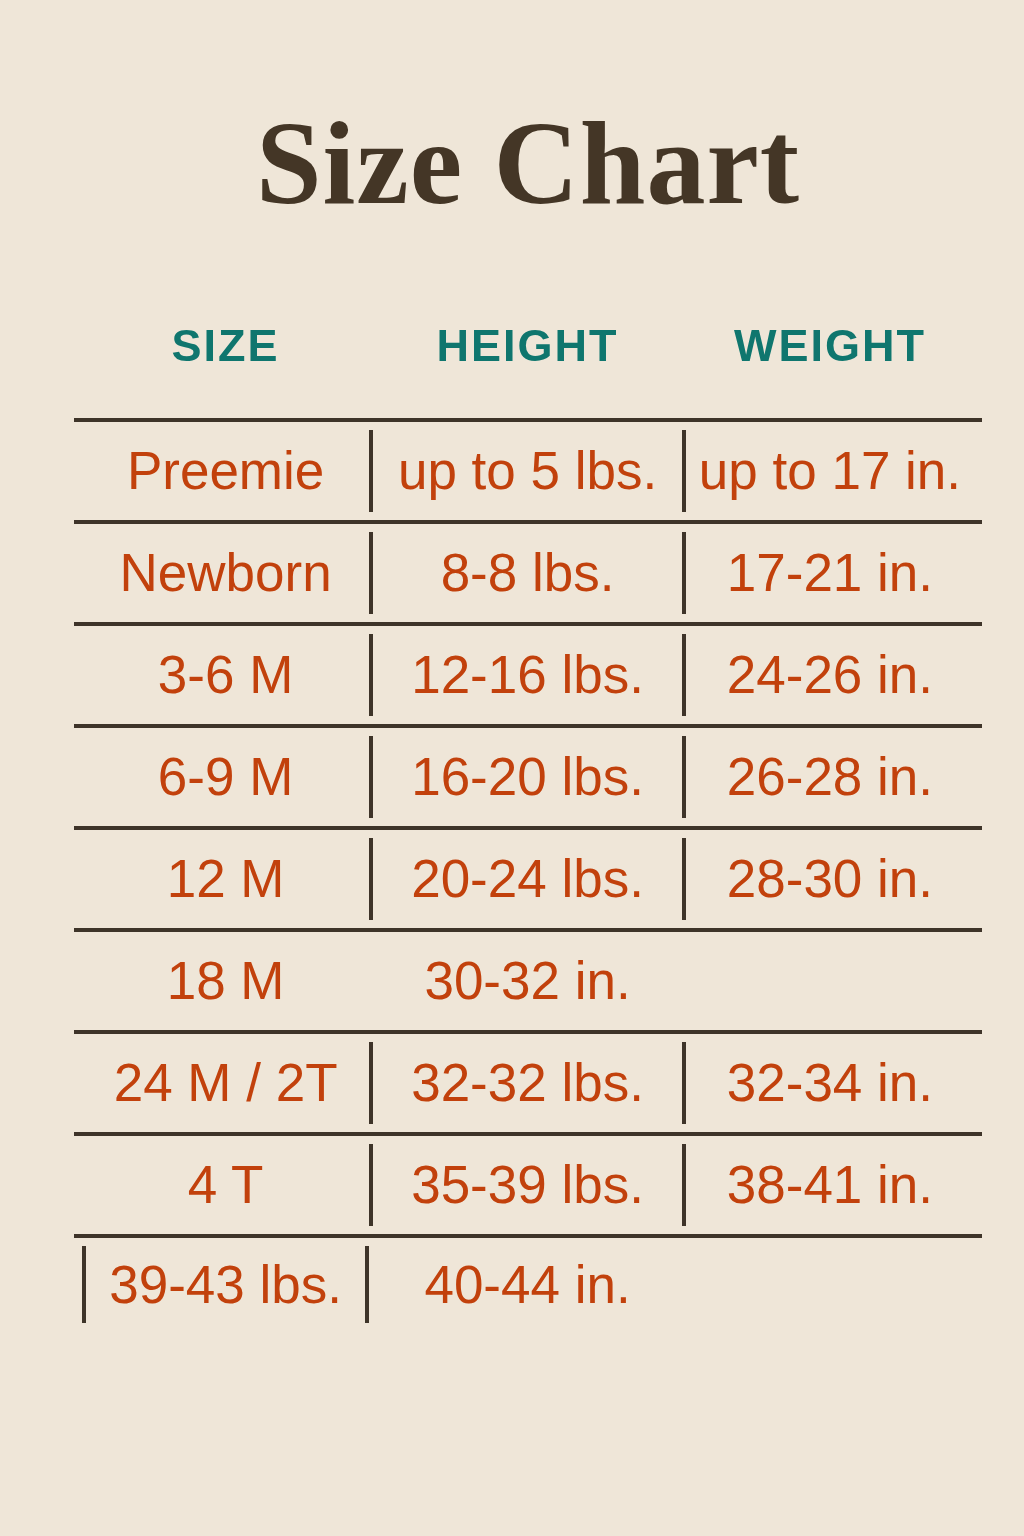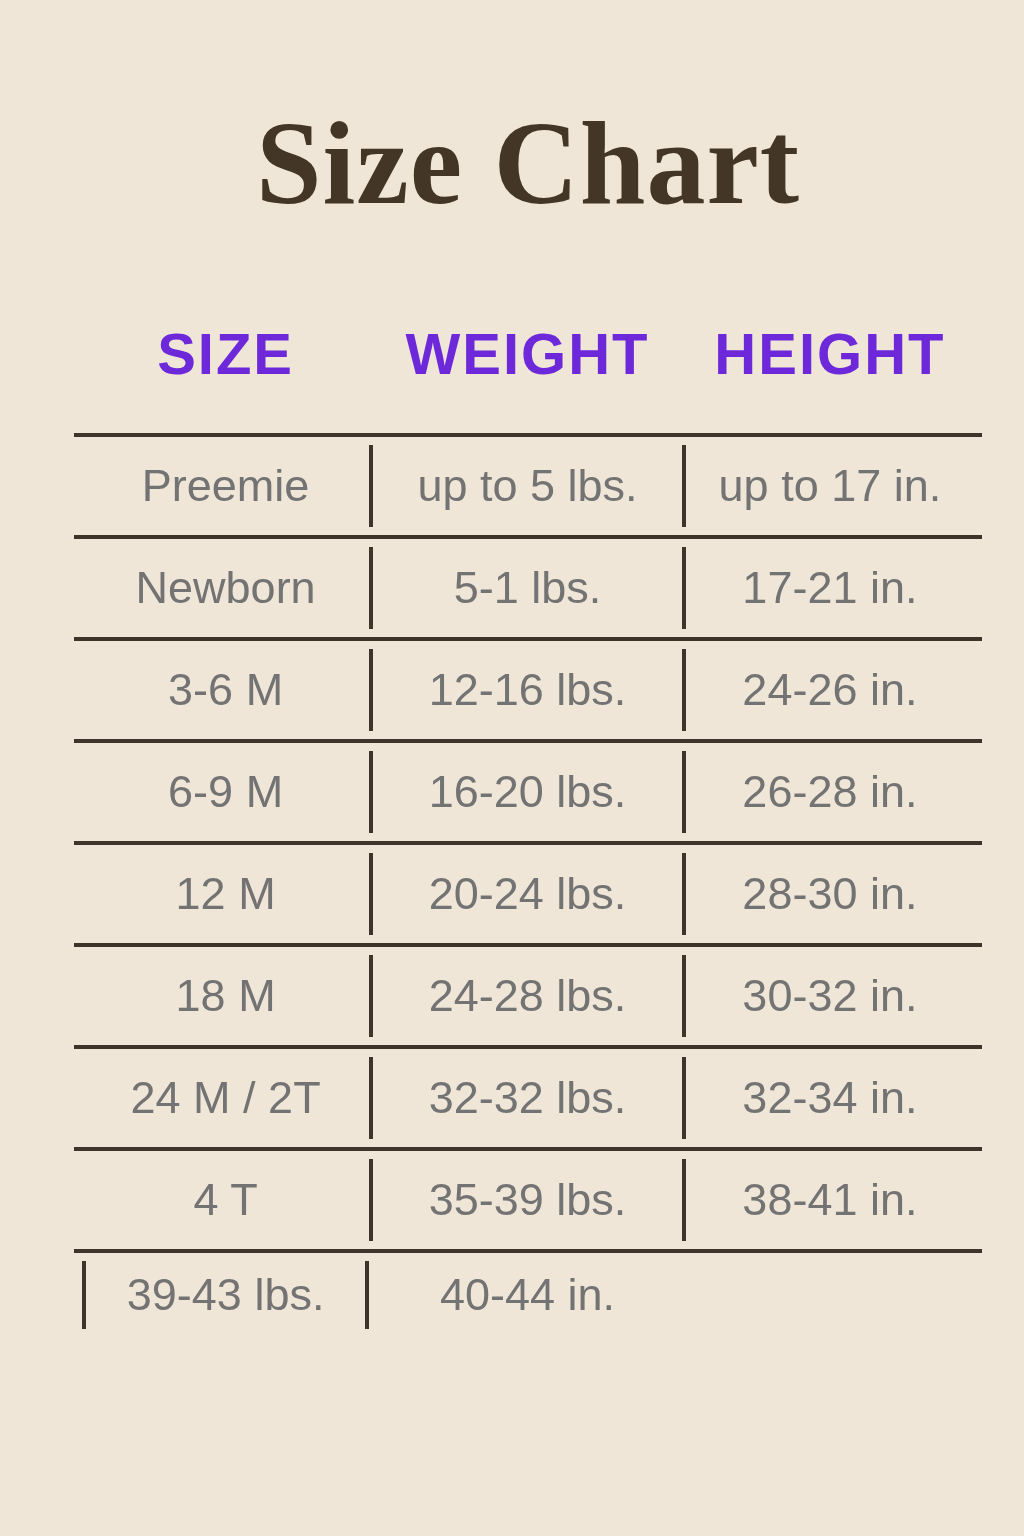--- a/index.html
+++ b/index.html
@@ -35,69 +35,69 @@
     grid-template-columns: 32.2% 35.5% 32.3%;
   }
   .header-row {
     margin-top: 62px;
     margin-bottom: 30px;
   }
   .header-cell {
     display: flex;
     align-items: center;
     justify-content: center;
-    font-size: 58px;
+    font-size: 45px;
     font-weight: 700;
     letter-spacing: 2px;
-    color: #6d28d9;
+    color: #0f766e;
   }
   .data-row {
     border-top: 4px solid #3e3429;
     height: 102px;
   }
   .data-row:last-child {
     height: 84px;
   }
   .cell {
     display: flex;
     align-items: center;
     justify-content: center;
-    font-size: 45px;
-    color: #737373;
+    font-size: 53px;
+    color: #c2410c;
   }
   .col-weight {
     border-left: 4px solid #3e3429;
     border-right: 4px solid #3e3429;
     text-align: center;
   }
 </style>
 </head>
 <body>
 
 <div class="page">
 
   <div class="title">Size Chart</div>
 
   <div class="size-table">
 
     <div class="grid-row header-row">
       <div class="header-cell">SIZE</div>
+      <div class="header-cell">HEIGHT</div>
       <div class="header-cell">WEIGHT</div>
-      <div class="header-cell">HEIGHT</div>
     </div>
 
     <div class="grid-row data-row">
       <div class="cell col-size">Preemie</div>
       <div class="cell col-weight">up to 5 lbs.</div>
       <div class="cell col-height">up to 17 in.</div>
     </div>
 
     <div class="grid-row data-row">
       <div class="cell col-size">Newborn</div>
-      <div class="cell col-weight">5-1 lbs.</div>
+      <div class="cell col-weight">8-8 lbs.</div>
       <div class="cell col-height">17-21 in.</div>
     </div>
 
 
     <div class="grid-row data-row">
       <div class="cell col-size">3-6 M</div>
       <div class="cell col-weight">12-16 lbs.</div>
       <div class="cell col-height">24-26 in.</div>
     </div>
 
@@ -108,21 +108,20 @@
     </div>
 
     <div class="grid-row data-row">
       <div class="cell col-size">12 M</div>
       <div class="cell col-weight">20-24 lbs.</div>
       <div class="cell col-height">28-30 in.</div>
     </div>
 
     <div class="grid-row data-row">
       <div class="cell col-size">18 M</div>
-      <div class="cell col-weight">24-28 lbs.</div>
       <div class="cell col-height">30-32 in.</div>
     </div>
 
     <div class="grid-row data-row">
       <div class="cell col-size">24 M / 2T</div>
       <div class="cell col-weight">32-32 lbs.</div>
       <div class="cell col-height">32-34 in.</div>
     </div>
 
 

